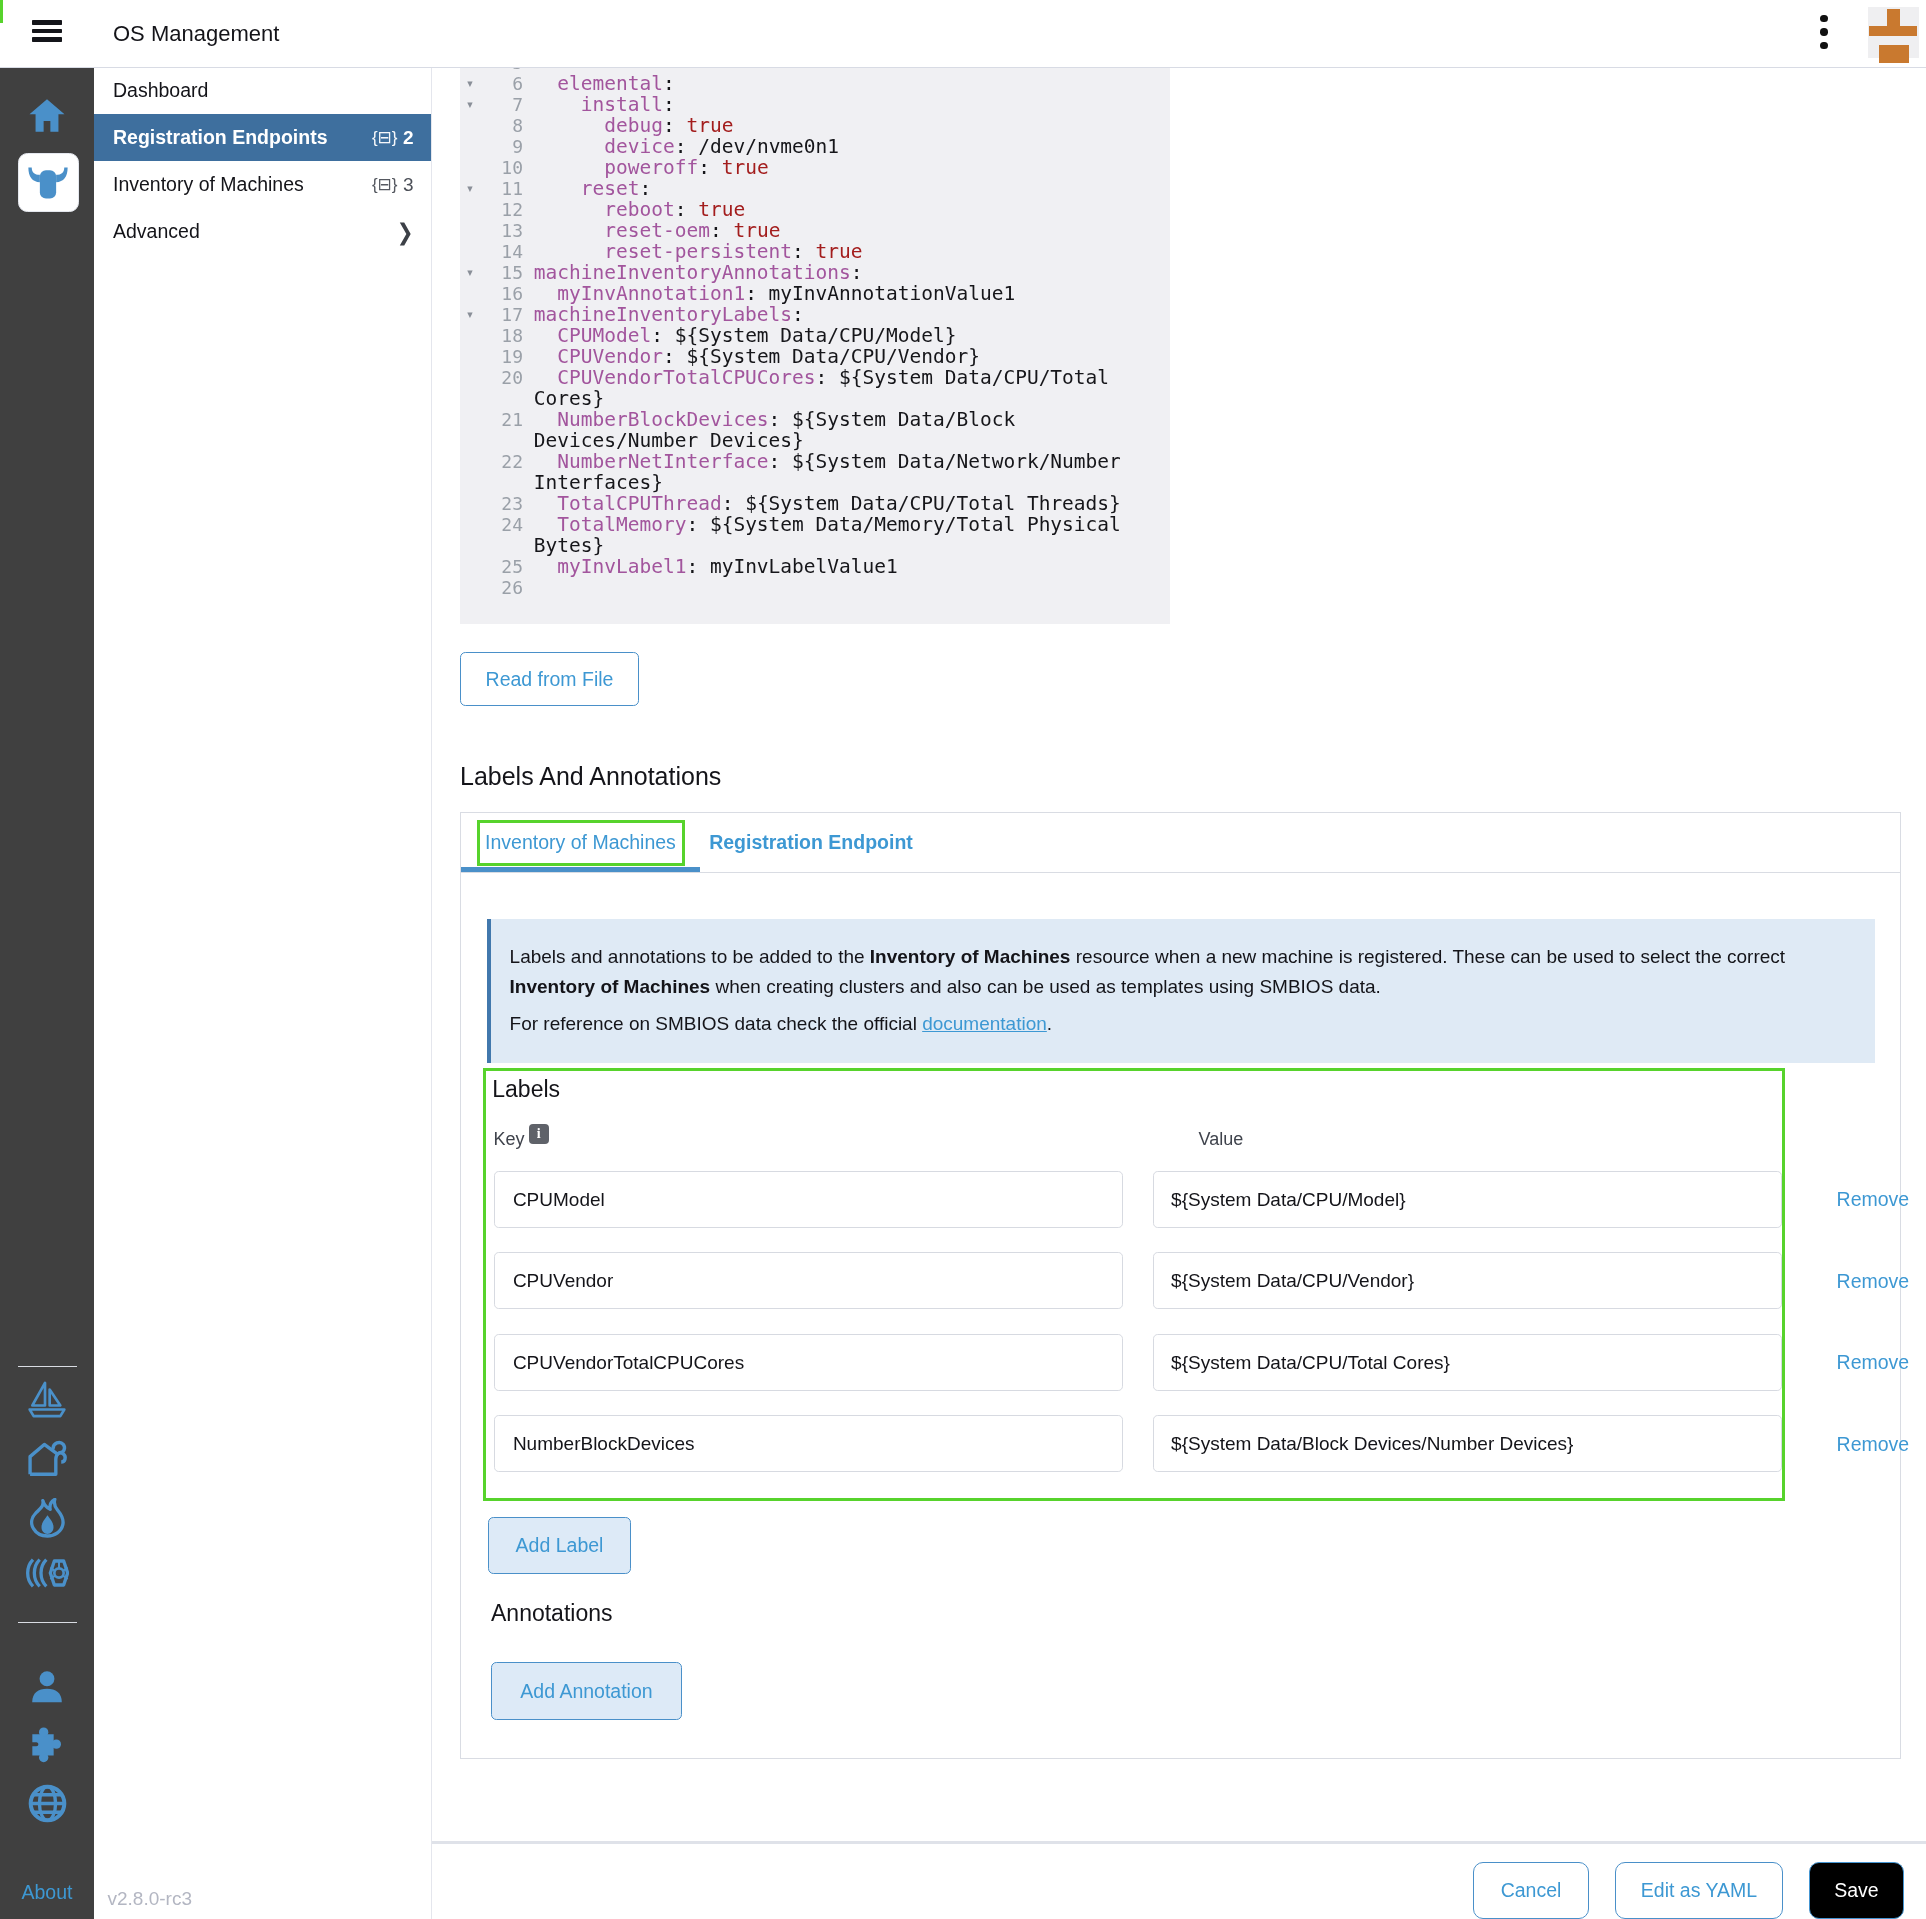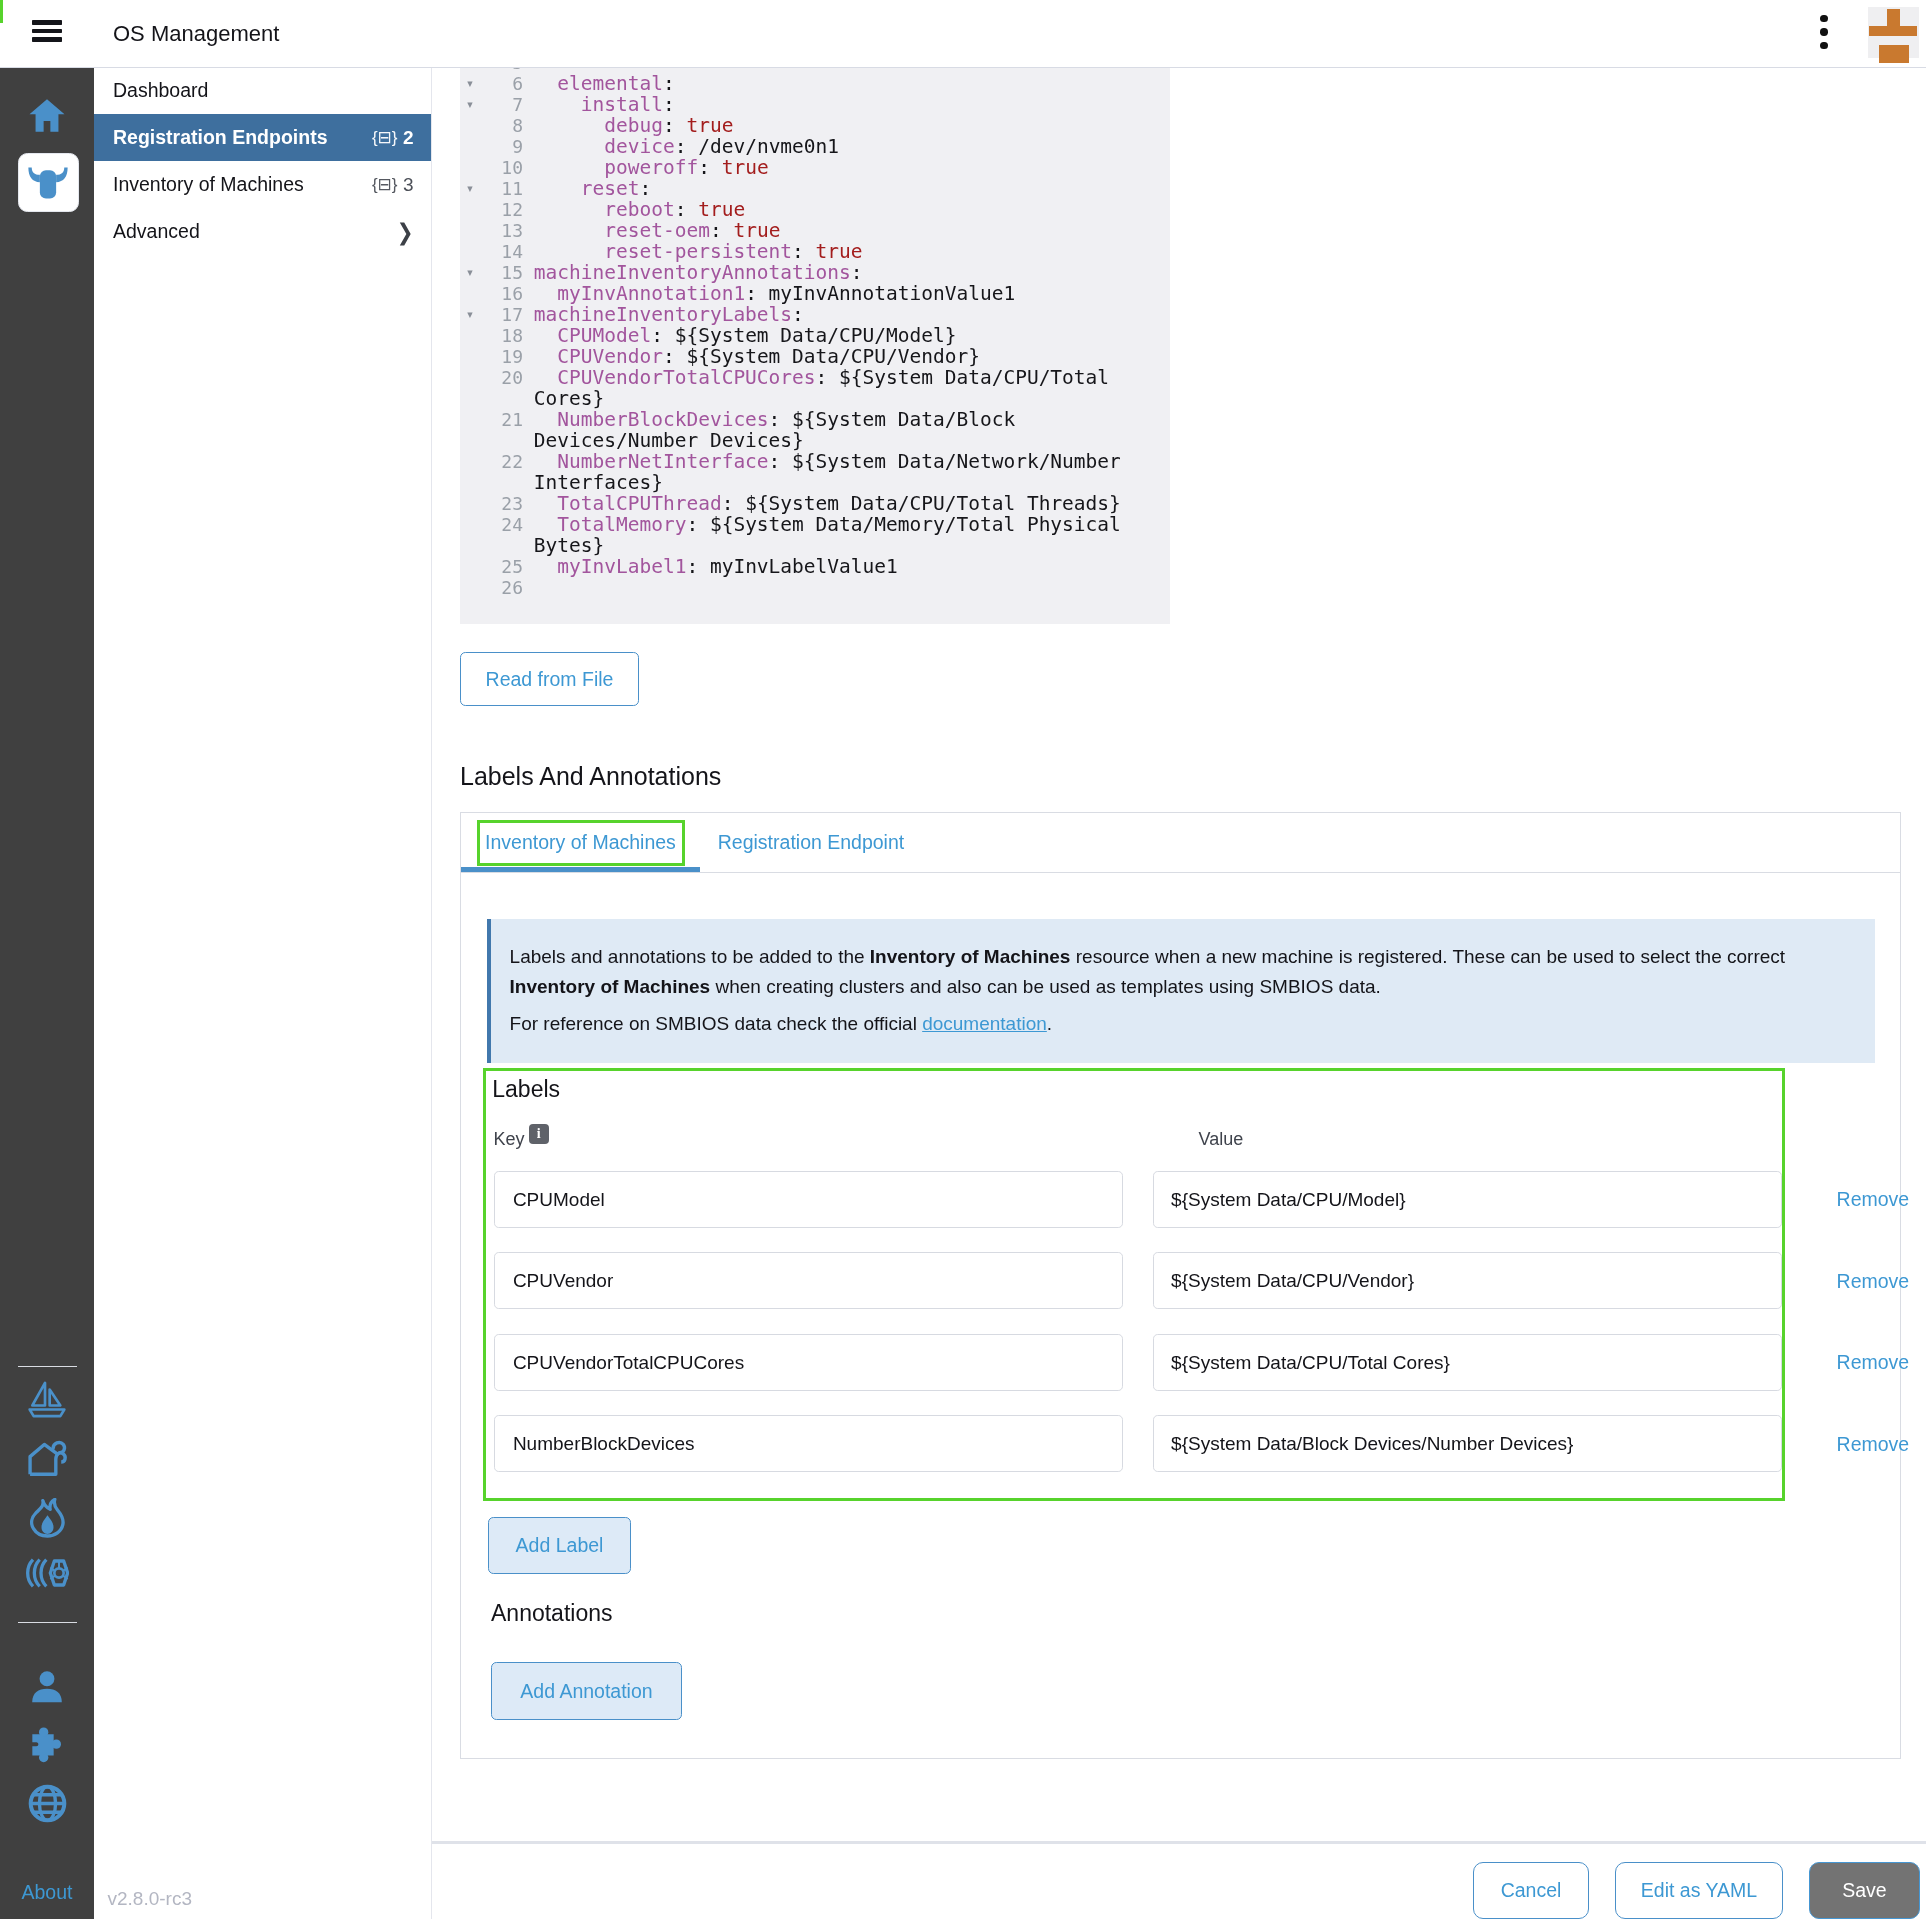--- a/index.html
+++ b/index.html
@@ -50,21 +50,21 @@
   .tok-bool{color:#a31d1d;}
 
   
   #read-file-btn{position:absolute;left:460px;top:652px;width:179px;height:54px;background:#fff;border:1.3px solid #4a90c9;border-radius:5.4px;color:#3d98d3;font-size:19.5px;font-family:inherit;cursor:pointer;}
   #section-title{position:absolute;left:460px;top:762px;font-size:25px;font-weight:500;color:#141419;}
 
   #panel{position:absolute;left:460px;top:812px;width:1441px;height:947px;border:1.3px solid #d9dce3;background:#fff;box-sizing:border-box;}
   #tabrow{position:relative;height:59px;border-bottom:1.3px solid #d9dce3;display:flex;}
   .tab{position:relative;height:59px;display:flex;align-items:center;justify-content:center;font-size:19.5px;color:#3d98d3;cursor:pointer;}
   #tab1{width:239px;}
-  #tab2{width:222px;}
+  #tab2{width:222px;font-weight:bold;}
   #tab1-underline{position:absolute;left:0;top:54px;width:239px;height:4.7px;background:#4a90c9;}
   #tab1-annotation{position:absolute;left:15.5px;top:6.7px;width:202px;height:40px;border:3.4px solid #57d32c;pointer-events:none;}
 
   #banner{position:absolute;left:25.6px;top:106px;width:1388px;box-sizing:border-box;background:#dfeaf5;border-left:4.7px solid #4178ad;padding:23px 20px 24px 19px;font-size:19px;line-height:30px;color:#141419;}
   #banner .b{font-weight:700;}
   #banner a{color:#3d98d3;text-decoration:underline;cursor:pointer;}
   #banner .p2{margin-top:6.7px;}
 
   #labels-box{position:absolute;left:21.6px;top:255px;width:1302px;height:433px;border:3.4px solid #57d32c;box-sizing:border-box;}
   #labels-title{position:absolute;left:6.7px;top:5.4px;font-size:23px;font-weight:500;color:#141419;}
@@ -81,21 +81,21 @@
   #add-label-btn{position:absolute;left:27px;top:704px;width:143px;height:57px;}
   #annotations-title{position:absolute;left:30px;top:787px;font-size:23px;font-weight:500;color:#141419;}
   #add-annotation-btn{position:absolute;left:30px;top:849px;width:191px;height:58px;}
 
   
   #footer-divider{position:absolute;left:432px;top:1841px;width:1494px;height:2.7px;background:#dfe2e9;}
   #footer{position:absolute;left:432px;top:1844px;width:1494px;height:75px;background:#fff;}
   .foot-btn{position:absolute;top:17.5px;height:57px;border-radius:10px;font-size:19.5px;font-family:inherit;cursor:pointer;box-sizing:border-box;}
   #cancel-btn{left:1041px;width:116px;background:#fff;border:1.3px solid #4a90c9;color:#3d98d3;}
   #edityaml-btn{left:1183px;width:168px;background:#fff;border:1.3px solid #4a90c9;color:#3d98d3;}
-  #save-btn{left:1377px;width:111px;background:#737373;border:1.3px solid #4596d2;color:#fff;}
+  #save-btn{left:1377px;width:95px;background:#000000;border:1.3px solid #4596d2;color:#fff;}
 
   svg.ric{display:block;}
 </style>
 </head>
 <body>
 
 <div id="app">
 
   <div id="header">
     <div id="hamburger">

